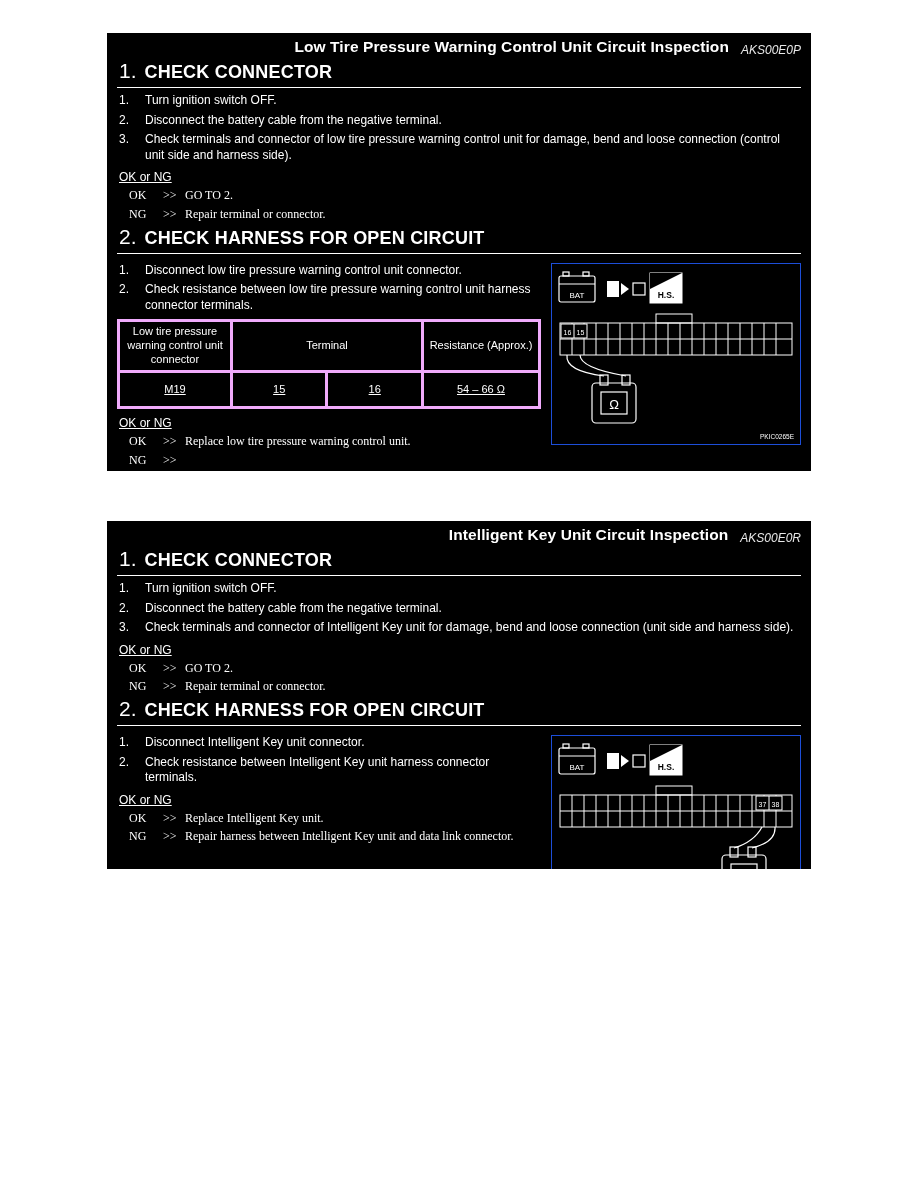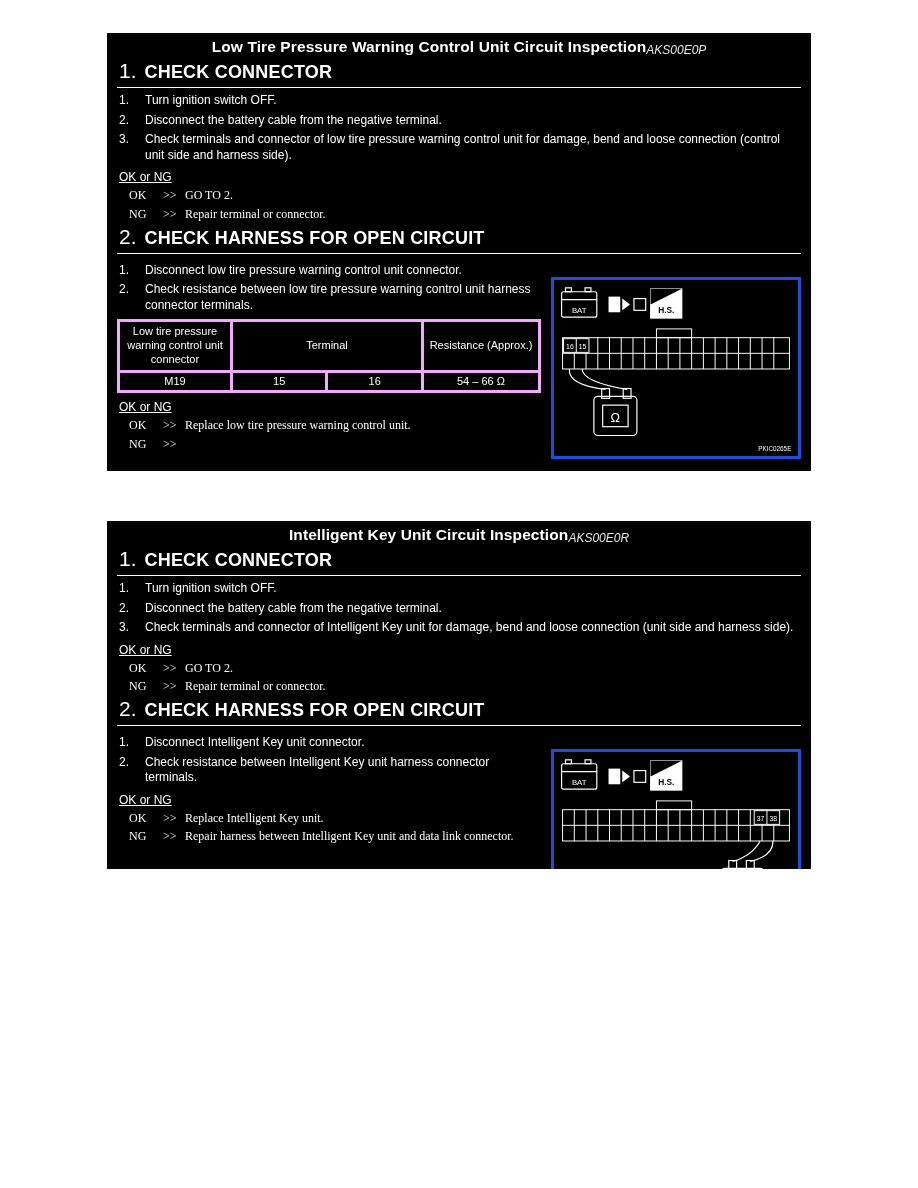--- a/index.html
+++ b/index.html
@@ -9,21 +9,21 @@
     font-family:"Liberation Sans", sans-serif;
   }
   .panel {
     position:absolute; left:107px; width:704px;
     background:#000; color:#fff;
     padding:5px 10px; box-sizing:border-box; overflow:hidden;
   }
   .panel-1 { top:33px;  height:438px; }
   .panel-2 { top:521px; height:348px; }
 
-  .panel-header { display:flex; justify-content:center; align-items:flex-start; }
+  .panel-header { display:flex; justify-content:flex-end; align-items:flex-start;gap:12px; }
   .panel-title { margin:0; font-size:15.5px; font-weight:700; letter-spacing:.1px; }
   .doc-code { font-size:12px; font-style:italic; padding-top:5px; color:#e8e8e8; white-space:nowrap; }
 
   .step-head { display:flex; align-items:baseline; gap:8px; margin-top:3px; padding-left:2px; }
   .step-num  { font-size:21px; line-height:1; }
   .step-title{ font-size:18px; font-weight:700; letter-spacing:.2px; }
 
   .rule { border:none; border-top:1.5px solid #fff; height:0; margin:4px 0 5px; }
 
   .items { list-style:none; margin:2px 0; padding:0; font-size:12px; }
@@ -38,23 +38,23 @@
   .r-arrow { flex:0 0 22px; }
   .r-text  { flex:1; }
 
   .step2-body { display:flex; gap:10px; margin-top:2px; }
   .step2-left { flex:0 0 424px; }
 
   .spec { border-collapse:collapse; width:424px; font-size:11px; text-align:center; margin:6px 0 2px; }
   .spec th, .spec td { border:3px solid #f0abfc; font-weight:400; padding:3px 4px; line-height:1.25; color:#fff; }
   .spec th.c-conn { width:102px; }
   .spec th.c-res  { width:106px; }
-  .spec td { padding:2px 4px; }
-
-  .figure { flex:0 0 250px; height:182px; border:3px solid #1d4ed8; margin-top:18px; box-sizing:border-box; background:#000; }
+  .spec td { padding:10px 4px;text-decoration:underline; }
+
+  .figure { flex:0 0 250px; height:182px; border:1px solid #1d4ed8; margin-top:4px; box-sizing:border-box; background:#000; }
   .fig-svg { width:100%; height:100%; display:block; }
   .fig-svg text { font-family:"Liberation Sans", sans-serif; }
 </style>
 </head>
 <body>
 
 <section class="panel panel-1">
   <header class="panel-header">
     <h1 class="panel-title">Low Tire Pressure Warning Control Unit Circuit Inspection</h1>
     <span class="doc-code">AKS00E0P</span>

